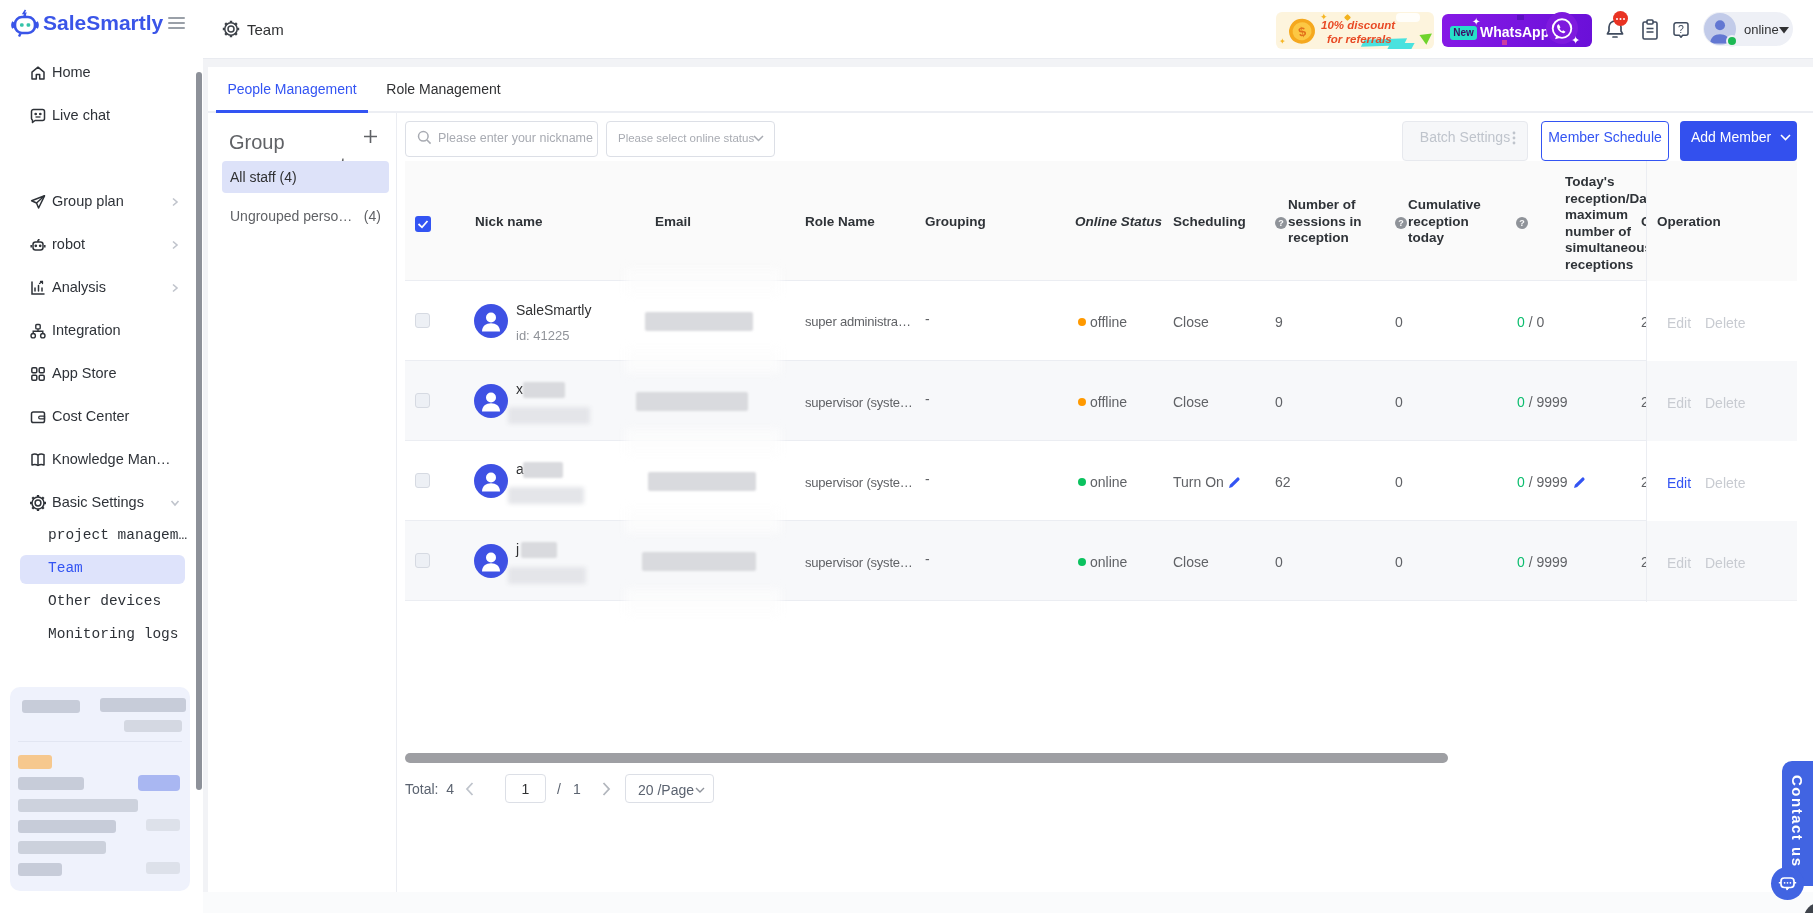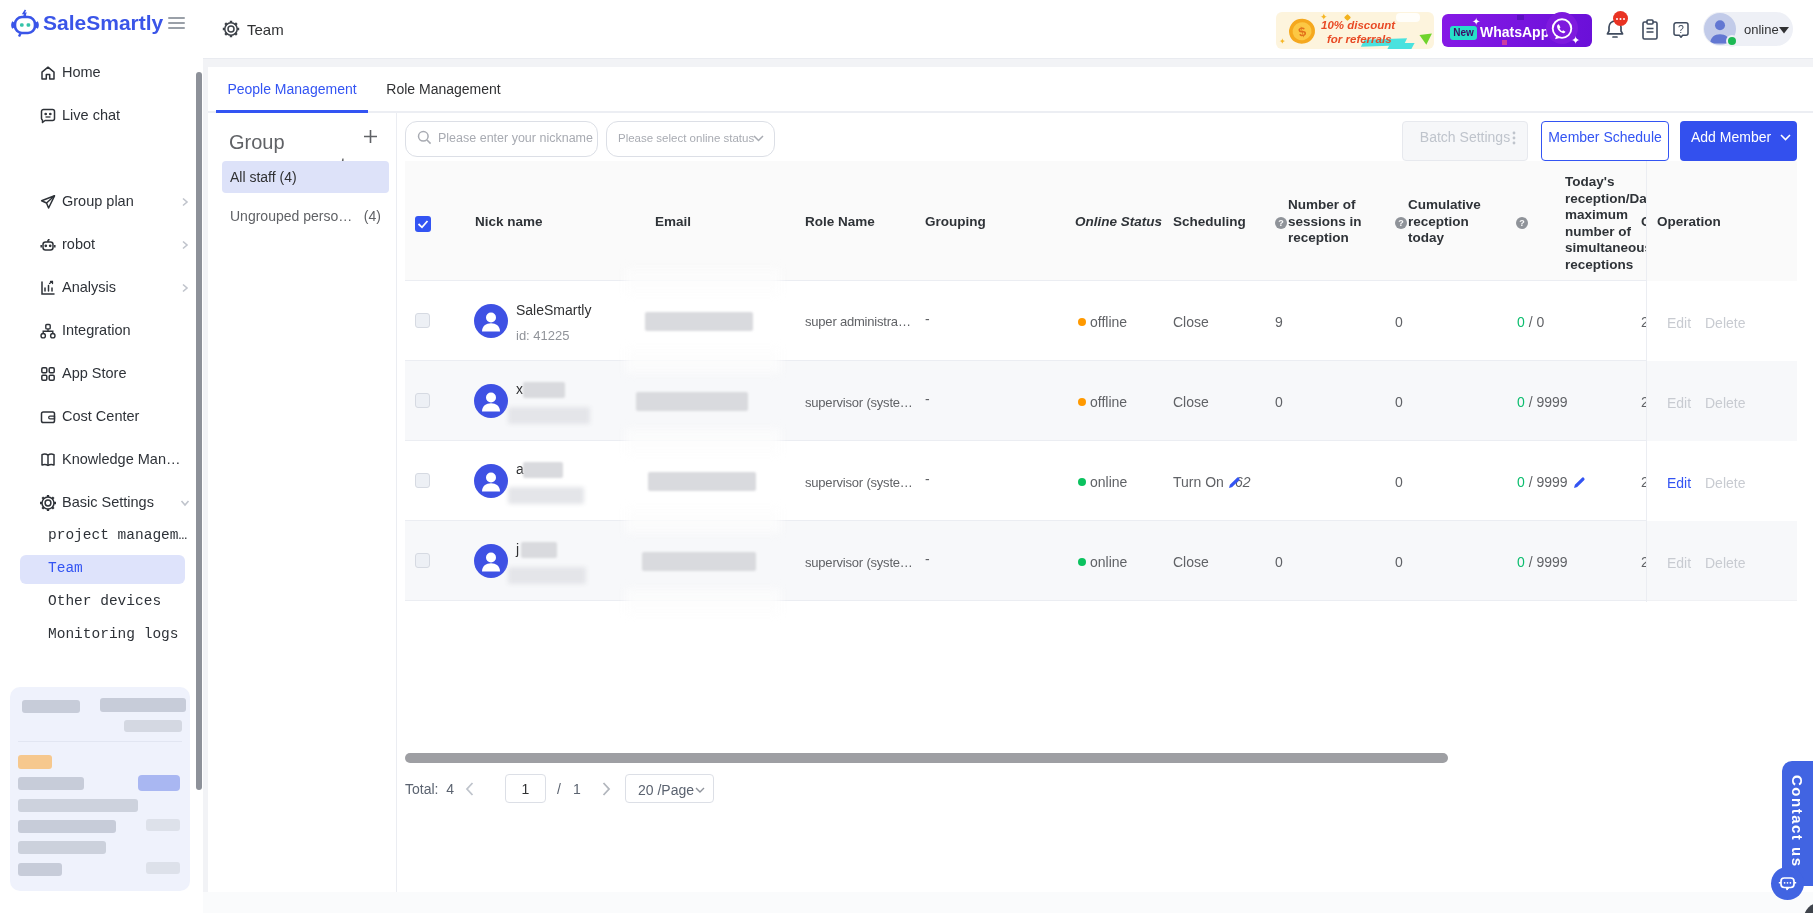--- a/index.html
+++ b/index.html
@@ -6,21 +6,21 @@
 * { margin:0; padding:0; box-sizing:border-box; }
 html,body { width:1813px; height:913px; overflow:hidden; }
 body { font-family:"Liberation Sans", sans-serif; background:#fff; position:relative; font-size:14px; color:#606266; }
 
 
 #sidebar { position:absolute; left:0; top:0; width:203px; height:913px; background:#fff; z-index:5; }
 #logo { position:absolute; left:10px; top:8px; width:160px; height:32px; }
 #logo .word { position:absolute; left:33px; top:3px; font-size:21px; font-weight:bold; color:#3a55e8; letter-spacing:0px; }
 #burger { position:absolute; left:168px; top:17px; width:17px; height:13px; }
 #burger div { height:2px; background:#9aa0a8; margin-bottom:3px; border-radius:1px; }
-.nav-item { position:absolute; left:14px; width:195px; height:40px; }
+.nav-item { position:absolute; left:4px; width:195px; height:40px; }
 .nav-item .ic { position:absolute; left:25px; top:50%; margin-top:-9px; width:18px; height:18px; }
 .nav-item .tx { position:absolute; left:48px; top:50%; margin-top:-9px; font-size:14.5px; color:#2e3238; white-space:nowrap; }
 .nav-item .chev { position:absolute; left:166px; top:50%; margin-top:-5px; width:10px; height:10px; }
 .sub-item { position:absolute; left:0; width:195px; height:30px; }
 .sub-item .tx { position:absolute; left:48px; top:50%; margin-top:-9px; font-size:14.5px; color:#2e3238; white-space:nowrap;font-family:Liberation Mono, monospace;}
 #team-pill { position:absolute; left:20px; top:555px; width:165px; height:29px; background:#dee3fb; border-radius:6px; }
 #side-thumb { position:absolute; left:196px; top:72px; width:6px; height:718px; background:#8d9199; border-radius:3px; }
 
 
 #fcard { position:absolute; left:10px; top:687px; width:180px; height:204px; background:#eff2fc; border-radius:10px; overflow:hidden; }
@@ -44,21 +44,21 @@
 
 
 #gpanel { position:absolute; left:208px; top:113px; width:189px; height:779px; background:#fff; border-right:1px solid #ebedf2; z-index:2; }
 #gp-title { position:absolute; left:21px; top:18px; font-size:20px; color:#606266; }
 #gp-plus { position:absolute; left:155px; top:16px; }
 #gp-sel { position:absolute; left:14px; top:48px; width:167px; height:32px; background:#dde2f9; border-radius:4px; line-height:32px; padding-left:8px; font-size:14px; color:#303133; }
 #gp-ung { position:absolute; left:22px; top:95px; font-size:14px; color:#606266; }
 
 
 #ctrl { position:absolute; left:397px; top:67px; width:1416px; height:94px; z-index:2; }
-.inbox { position:absolute; top:54px; height:36px; border:1px solid #dcdfe6; border-radius:12px; background:#fff; }
+.inbox { position:absolute; top:54px; height:36px; border:1px solid #dcdfe6; border-radius:4px; background:#fff; }
 #search { left:8px; width:193px; }
 #search .ph { position:absolute; left:32px; top:9px; font-size:12.5px; color:#a8abb2; white-space:nowrap; }
 #selbox { left:209px; width:169px; }
 #selbox .ph { position:absolute; left:11px; top:10px; font-size:11.5px; color:#a8abb2; white-space:nowrap; width:140px; overflow:hidden; }
 .btn { position:absolute; top:54px; height:40px; border-radius:4px; font-size:14px; text-align:center; }
 #btn-batch { left:1005px; width:126px; line-height:30px; background:#f6f7f9; border:1px solid #e7e9ee; color:#bfc4cc; }
 #btn-sched { left:1144px; width:128px; line-height:30px; background:#fff; border:1px solid #3354f3; color:#3354f3; }
 #btn-add { left:1283px; width:117px; line-height:32px; background:#3350ee; color:#fff; }
 
 
@@ -441,21 +441,21 @@
     <div class="blur" style="left:118px;top:21px;width:40px;height:16px;"></div>
     <div class="blur2" style="left:103px;top:46px;width:76px;height:17px;"></div>
     <div class="cell" style="left:400px;top:34px;font-size:13px;letter-spacing:-0.2px;">supervisor (syste…</div>
     <div class="cell" style="left:520px;top:30px;">-</div>
     <div class="dot" style="left:673px;background:#0bc25f;"></div>
     <div class="cell" style="left:685px;top:33px;">online</div>
     <div class="cell" style="left:768px;top:33px;">Turn On</div>
     <svg class="pen" width="13" height="13" viewBox="0 0 13 13" style="position:absolute;left:823px;top:35px;">
         <path d="M1 12 l.9-3.2 L8.8 1.9 a1.6 1.6 0 0 1 2.3 2.3 L4.2 11.1 1 12 Z" fill="#3354f3"></path>
       </svg>
-    <div class="cell" style="left:830px;top:33px;font-style:italic;">62</div>
+    <div class="cell" style="left:870px;top:33px;">62</div>
     <div class="cell" style="left:990px;top:33px;">0</div>
     <div class="cell" style="left:1112px;top:33px;"><span style="color:#0bbd6e;">0</span> / 9999</div>
     <svg class="pen" width="13" height="13" viewBox="0 0 13 13" style="position:absolute;left:1168px;top:35px;">
         <path d="M1 12 l.9-3.2 L8.8 1.9 a1.6 1.6 0 0 1 2.3 2.3 L4.2 11.1 1 12 Z" fill="#3354f3"></path>
       </svg>
     <div class="cell" style="left:1236px;top:33px;">20</div>
     <div class="blur" style="left:243px;top:31px;width:108px;height:19px;"></div>
   </div>
 
   <div class="row r-even" style="top:360px;">

